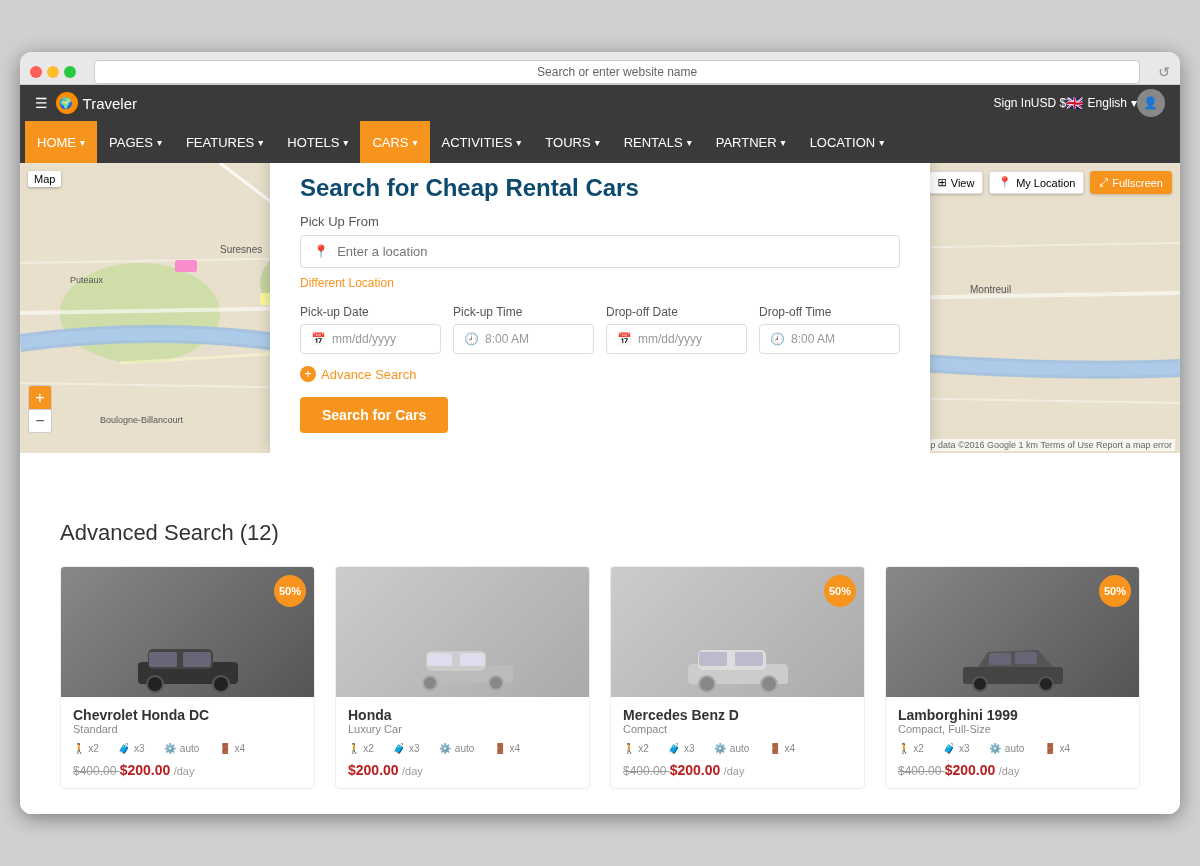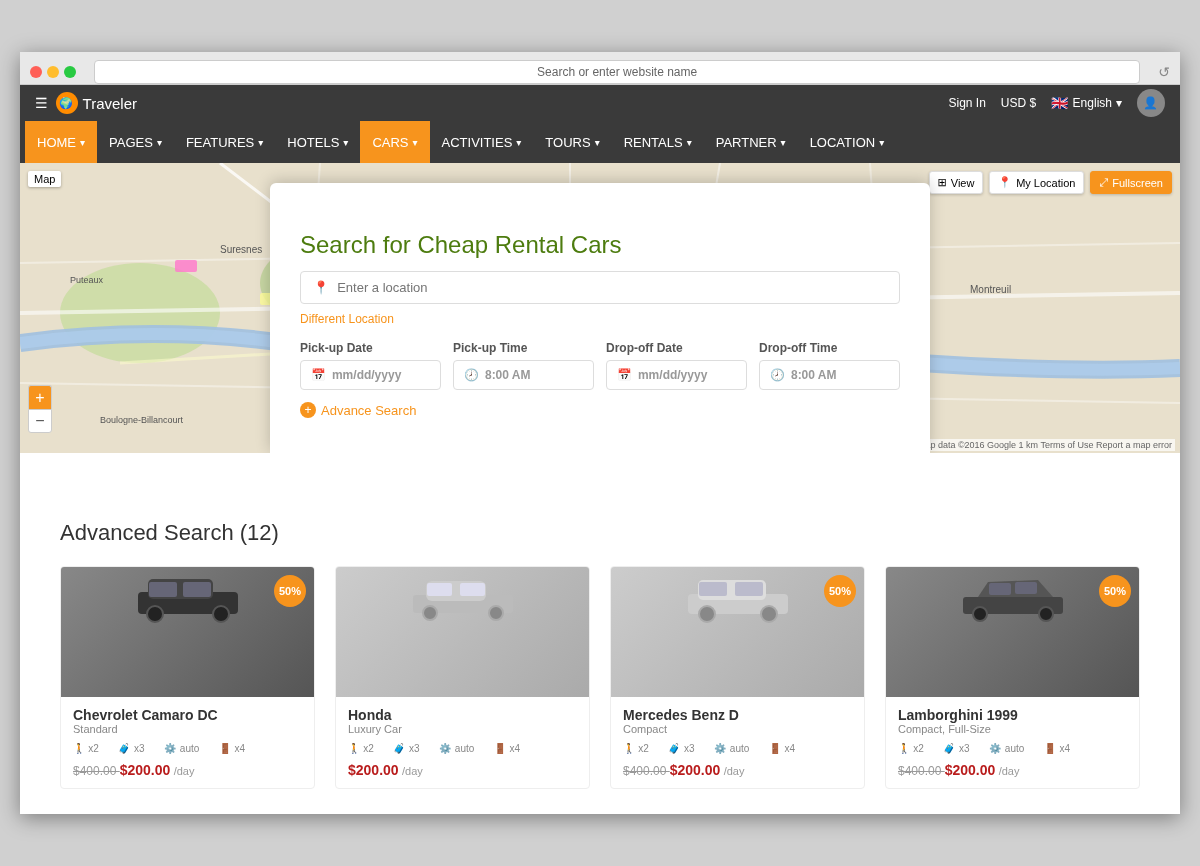--- a/index.html
+++ b/index.html
@@ -1,21 +1,21 @@
 <!DOCTYPE html>
 <html><head>
   <meta charset="utf-8">
   <style>
     * { box-sizing: border-box; margin: 0; padding: 0; }
     body { font-family: Arial, sans-serif; background: #d0d0d0; display: flex; justify-content: center; align-items: center; min-height: 100vh; }
     
     .browser-window {
       width: 1160px;
       background: #f0f0f0;
-      border-radius: 0;
+      border-radius: 12px;
       box-shadow: 0 4px 20px rgba(0,0,0,0.4);
       overflow: hidden;
     }
     
     
     .browser-chrome {
       background: #e8e8e8;
       padding: 8px 10px 0;
       display: flex;
       align-items: center;
@@ -49,21 +49,21 @@
       display: flex;
       align-items: center;
       justify-content: space-between;
       padding: 0 15px;
       height: 36px;
     }
     .top-bar-left { display: flex; align-items: center; gap: 8px; }
     .filter-icon { color: white; font-size: 14px; }
     .logo-area { display: flex; align-items: center; gap: 5px; color: white; font-size: 15px; }
     .logo-icon { width: 22px; height: 22px; background: #ff8c00; border-radius: 50%; display: flex; align-items: center; justify-content: center; font-size: 11px; }
-    .top-bar-right { display: flex; align-items: center; gap: 15px; color: white; font-size: 12px; }
+    .top-bar-right { display: flex; align-items: center; color: white; font-size: 12px; }
     .sign-in { color: white; text-decoration: none; }
     .currency { color: white; }
     .language { display: flex; align-items: center; gap: 4px; color: white; }
     .flag { font-size: 14px; }
     
     
     .navbar {
       background: #3a3a3a;
       display: flex;
       align-items: center;
@@ -158,21 +158,21 @@
       position: absolute;
       bottom: 0;
       left: 50%;
       transform: translateX(-50%);
       width: 660px;
       background: white;
       border-radius: 6px 6px 0 0;
       padding: 25px 30px 20px;
       box-shadow: 0 -2px 15px rgba(0,0,0,0.2);
     }
-    .search-title { font-size: 24px; font-weight: normal; color: #4d7c0f; margin-bottom: 12px; margin-top: 23px; }
+    .search-title { font-size: 24px; font-weight: bold; color: #0c4a6e; margin-bottom: 12px; margin-top: 23px; }
     .pickup-label { font-size: 13px; color: #555; margin-bottom: 6px; }
     .location-input {
       width: 100%;
       border: 1px solid #ddd;
       border-radius: 4px;
       padding: 8px 12px;
       font-size: 13px;
       color: #999;
       display: flex;
       align-items: center;
@@ -185,21 +185,20 @@
       color: #999;
       font-size: 13px;
     }
     .diff-location { color: #f7941d; font-size: 12px; margin: 8px 0 15px; cursor: pointer; }
     
     .date-row {
       display: grid;
       grid-template-columns: 1fr 1fr 1fr 1fr;
       gap: 12px;
       margin-bottom: 12px;
-      font-weight: bold;
     }
     .date-field label { display: block; font-size: 12px; color: #555; margin-bottom: 5px; }
     .date-field .field-input {
       border: 1px solid #ddd;
       border-radius: 4px;
       padding: 7px 10px;
       font-size: 12px;
       color: #999;
       display: flex;
       align-items: center;
@@ -250,21 +249,21 @@
     .car-card {
       border: 1px solid #eee;
       border-radius: 4px;
       overflow: hidden;
       position: relative;
     }
     .car-img {
       height: 130px;
       background: #f5f5f5;
       display: flex;
-      align-items: flex-start;
+      align-items: flex-end;
       justify-content: center;
       position: relative;
       overflow: hidden;
     }
     .car-img-dark { background: linear-gradient(135deg, #888 0%, #555 100%); }
     .car-img-white { background: linear-gradient(135deg, #ccc 0%, #aaa 100%); }
     
     
     .car-silhouette {
       width: 110px;
@@ -484,20 +483,21 @@
 
       <div class="map-zoom">
         <div class="zoom-btn">+</div>
         <div class="zoom-btn">−</div>
       </div>
 
       <div class="map-attribution">Map data ©2016 Google  1 km  Terms of Use  Report a map error</div>
 
       <div class="search-panel">
         <div class="search-title">Search for Cheap Rental Cars</div>
+        <div class="pickup-label">Pick Up From</div>
         
         <div class="location-input">
           <span style="color:#ccc;">📍</span>
           <input type="text" placeholder="Enter a location" style="">
         </div>
         
         <div class="diff-location">Different Location</div>
         
         <div class="date-row">
           <div class="date-field">
@@ -528,20 +528,21 @@
               <span>8:00 AM</span>
             </div>
           </div>
         </div>
         
         <div class="advance-search">
           <span class="plus">+</span>
           <span>Advance Search</span>
         </div>
         
+        <button class="search-btn">Search for Cars</button>
       </div>
     </div>
 
     <div class="content-area">
       <div class="section-title">Advanced Search (12)</div>
 
       <div class="cars-grid">
 
         <div class="car-card">
           <div class="car-img car-img-dark">
@@ -549,21 +550,21 @@
               <rect x="5" y="25" width="100" height="22" rx="4" fill="#333"></rect>
               <rect x="15" y="12" width="65" height="20" rx="5" fill="#444"></rect>
               <circle cx="22" cy="47" r="8" fill="#222" stroke="#555" stroke-width="2"></circle>
               <circle cx="88" cy="47" r="8" fill="#222" stroke="#555" stroke-width="2"></circle>
               <rect x="16" y="15" width="28" height="15" rx="2" fill="#667"></rect>
               <rect x="50" y="15" width="28" height="15" rx="2" fill="#667"></rect>
             </svg>
             <div class="badge-50">50%</div>
           </div>
           <div class="car-info">
-            <div class="car-name">Chevrolet Camaro DC</div>
+            <div class="car-name">Chevrolet Honda DC</div>
             <div class="car-type">Standard</div>
             <div class="car-specs">
               <span class="spec-item">🚶 x2</span>
               <span class="spec-item">🧳 x3</span>
               <span class="spec-item">⚙️ auto</span>
               <span class="spec-item">🚪 x4</span>
             </div>
             <div class="car-price">
               <span class="old-price">$400.00 </span>
               <span class="new-price">$200.00</span>

